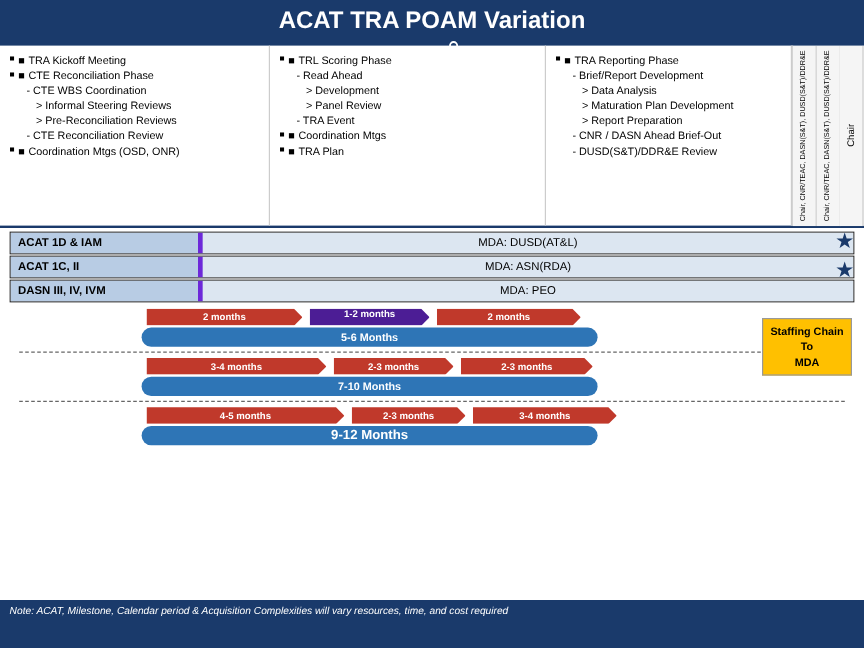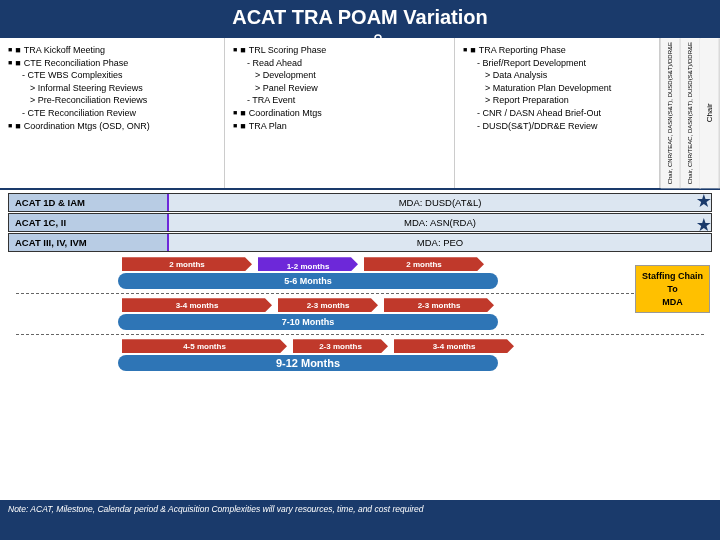--- a/index.html
+++ b/index.html
@@ -95,21 +95,21 @@
       display: flex;
       border: 1px solid #333;
       margin: 1px 8px;
     }
     .mda-left {
       background: #b8cce4;
       width: 160px;
       padding: 3px 6px;
       font-weight: bold;
       font-size: 9.5px;
-      border-right: 2px solid #6d28d9;
+      border-right: 4px solid #6d28d9;
     }
     .mda-right {
       flex: 1;
       padding: 3px 6px;
       font-weight: normal;
       font-size: 9.5px;
       text-align: center;
       background: #dce6f1;
     }
 
@@ -190,21 +190,21 @@
 
     <div class="left-col">
       <div class="bullet-item">
         <span>■</span>
           <span>TRA Kickoff Meeting</span>
       </div>
       <div class="bullet-item">
         <span>■</span>
           <span>CTE Reconciliation Phase</span>
       </div>
-      <div class="sub-item">- CTE WBS Complexities</div>
+      <div class="sub-item">- CTE WBS Coordination</div>
       <div class="sub-sub-item">&gt; Informal Steering Reviews</div>
       <div class="sub-sub-item">&gt; Pre-Reconciliation Reviews</div>
       <div class="sub-item">- CTE Reconciliation Review</div>
       <div class="bullet-item">
         <span>■</span>
           <span>Coordination Mtgs (OSD, ONR)</span>
       </div>
     </div>
 
     <div class="mid-col">
@@ -255,21 +255,21 @@
 
     <div class="mda-row">
       <div class="mda-left">ACAT 1D &amp; IAM</div>
       <div class="mda-right">MDA: DUSD(AT&amp;L)</div>
     </div>
     <div class="mda-row">
       <div class="mda-left">ACAT 1C, II</div>
       <div class="mda-right">MDA: ASN(RDA)</div>
     </div>
     <div class="mda-row">
-      <div class="mda-left">ACAT III, IV, IVM</div>
+      <div class="mda-left">DASN III, IV, IVM</div>
       <div class="mda-right">MDA: PEO</div>
     </div>
   </div>
 
   <div style="padding: 2px 8px; flex: 1; position: relative;">
 
     <div class="staffing-box" style="position:absolute; right:10px; top:10px; z-index:10;">
       <div>Staffing Chain</div>
       <div>To</div>
       <div>MDA</div>
@@ -278,21 +278,21 @@
     <div style="margin-bottom: 4px;">
       <div style="display:flex; align-items:center; gap:4px; margin-bottom:2px;">
         <div style="width:110px; flex-shrink:0;"></div>
         <div style="display:flex; align-items:center; flex:1; gap:0;">
 
           <div style="background:#c0392b; height:14px; width:130px; display:flex; align-items:center; justify-content:center; position:relative; clip-path: polygon(0 0, calc(100% - 7px) 0, 100% 50%, calc(100% - 7px) 100%, 0 100%);">
             <span style="font-size:8px; color:white; font-weight:bold;">2 months</span>
           </div>
           <div style="width:6px;"></div>
 
-          <div style="background:#6d28d9; height:14px; width:100px; display:flex; align-items:flex-end; justify-content:center; position:relative; clip-path: polygon(0 0, calc(100% - 7px) 0, 100% 50%, calc(100% - 7px) 100%, 0 100%);">
+          <div style="background:#4c1d95; height:14px; width:100px; display:flex; align-items:flex-start; justify-content:center; position:relative; clip-path: polygon(0 0, calc(100% - 7px) 0, 100% 50%, calc(100% - 7px) 100%, 0 100%);">
             <span style="font-size:8px; color:white; font-weight:bold;">1-2 months</span>
           </div>
           <div style="width:6px;"></div>
 
           <div style="background:#c0392b; height:14px; width:120px; display:flex; align-items:center; justify-content:center; clip-path: polygon(0 0, calc(100% - 7px) 0, 100% 50%, calc(100% - 7px) 100%, 0 100%);">
             <span style="font-size:8px; color:white; font-weight:bold;">2 months</span>
           </div>
         </div>
       </div>
 

